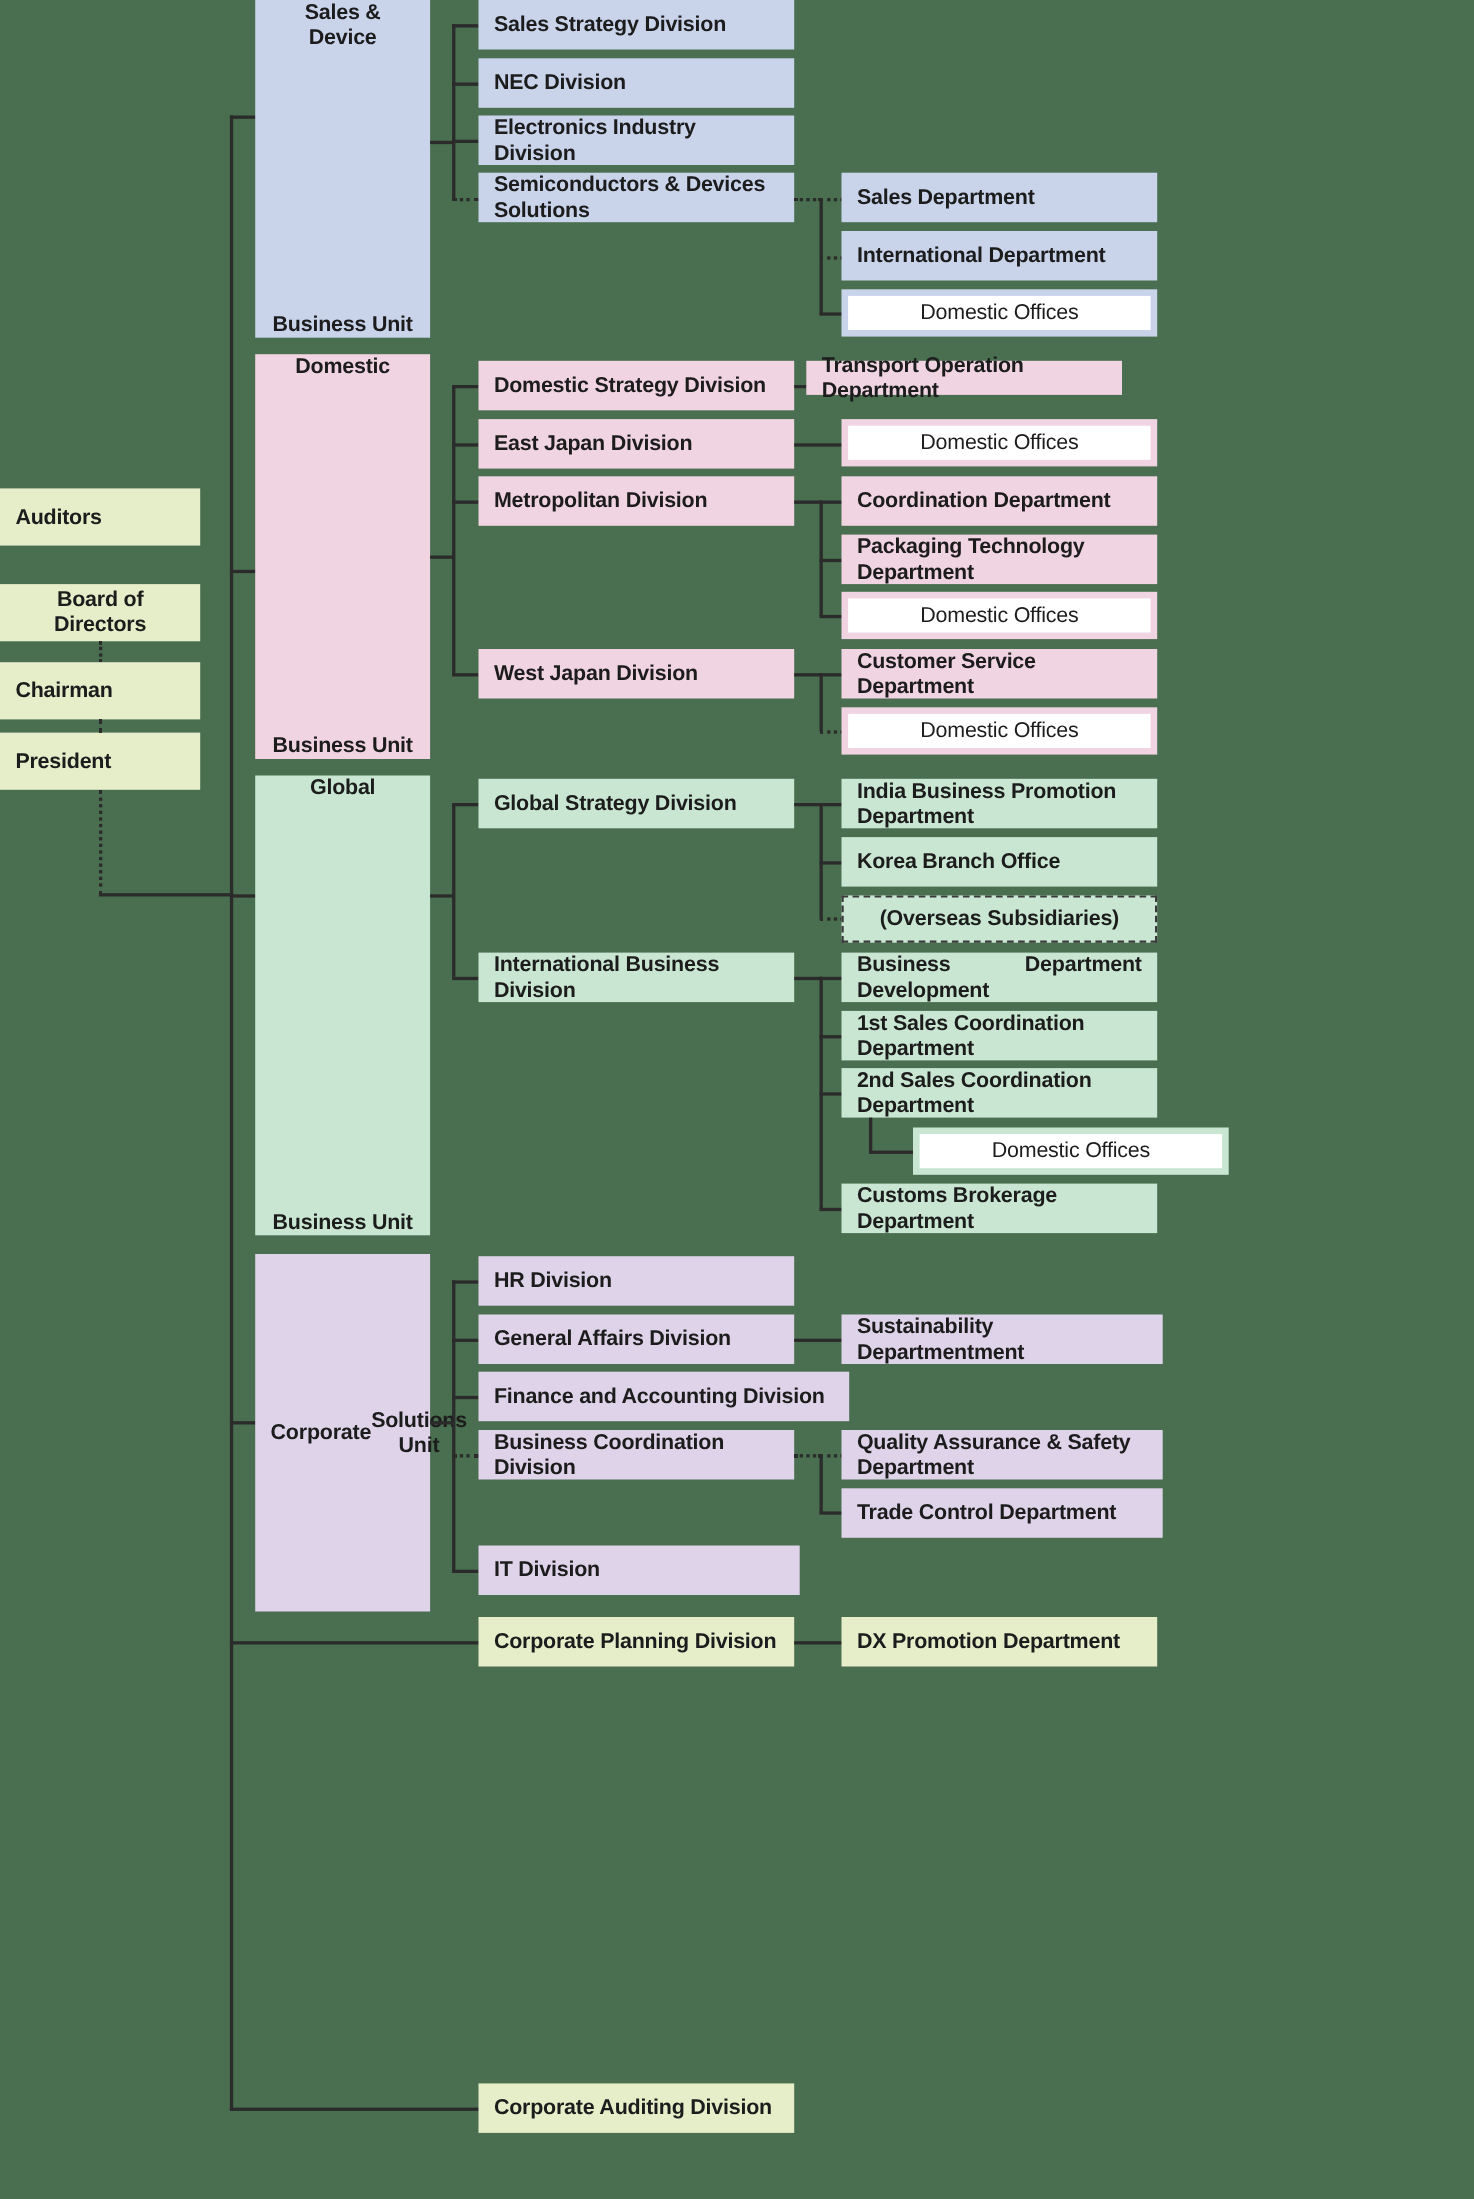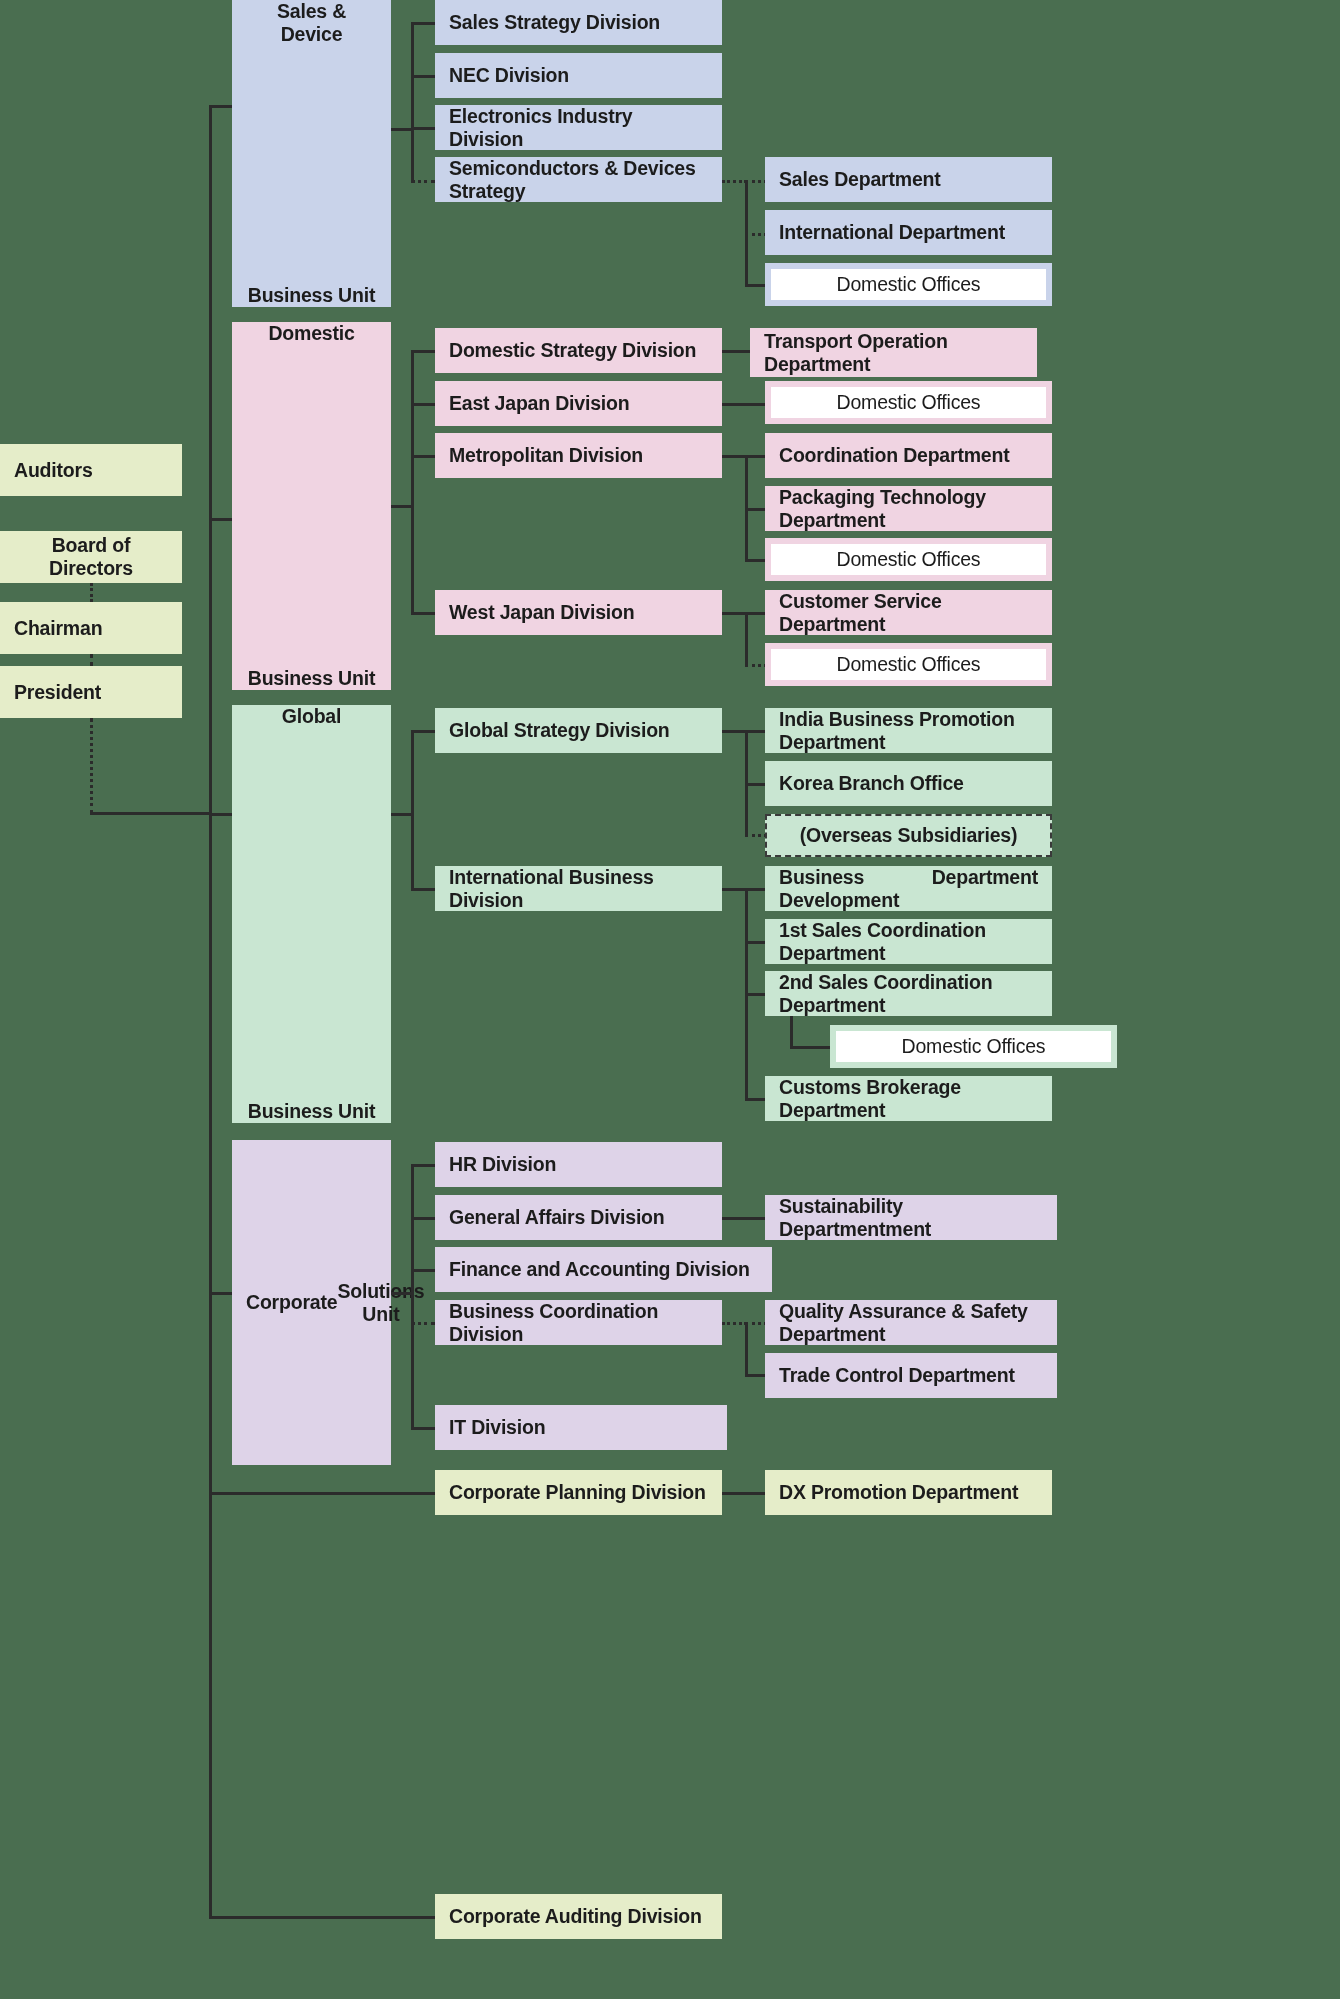--- a/index.html
+++ b/index.html
@@ -118,21 +118,21 @@
     <span>Sales Strategy Division</span>
   </div>
   <div class="box left c-blue" style="left:435px;top:53px;width:287px;height:45px;">
     <span>NEC Division</span>
   </div>
   <div class="box left c-blue" style="left:435px;top:105px;width:287px;height:45px;">
     <span>Electronics Industry Division</span>
   </div>
   <div class="box left c-blue" style="left:435px;top:157px;width:287px;height:45px;flex-direction:column;align-items:flex-start;justify-content:center;">
     <span>Semiconductors &amp; Devices</span>
-    <span>Strategy</span>
+    <span>Solutions</span>
   </div>
 
   <div class="dot" style="left:722px;top:180px;width:25px;"></div>
   <div class="ln lnv" style="left:745px;top:180px;height:106px;"></div>
   <div class="dot" style="left:745px;top:180px;width:22px;"></div>
   <div class="dot" style="left:745px;top:233px;width:22px;"></div>
   <div class="ln lnh" style="left:745px;top:284px;width:22px;"></div>
 
   <div class="box left c-blue" style="left:765px;top:157px;width:287px;height:45px;">
     <span>Sales Department</span>
@@ -163,21 +163,21 @@
     <span>East Japan Division</span>
   </div>
   <div class="box left c-pink" style="left:435px;top:433px;width:287px;height:45px;">
     <span>Metropolitan Division</span>
   </div>
   <div class="box left c-pink" style="left:435px;top:590px;width:287px;height:45px;">
     <span>West Japan Division</span>
   </div>
 
   <div class="ln lnh" style="left:722px;top:350px;width:45px;"></div>
-  <div class="box left c-pink" style="left:750px;top:328px;width:287px;height:49px;">
+  <div class="box left c-pink" style="left:733px;top:328px;width:287px;height:31px;">
     <span>Transport Operation Department</span>
   </div>
 
   <div class="ln lnh" style="left:722px;top:403px;width:45px;"></div>
   <div class="office o-pink" style="left:765px;top:381px;width:287px;height:43px;">
     <span>Domestic Offices</span>
   </div>
 
   <div class="ln lnh" style="left:722px;top:455px;width:25px;"></div>
   <div class="ln lnv" style="left:745px;top:455px;height:105px;"></div>

